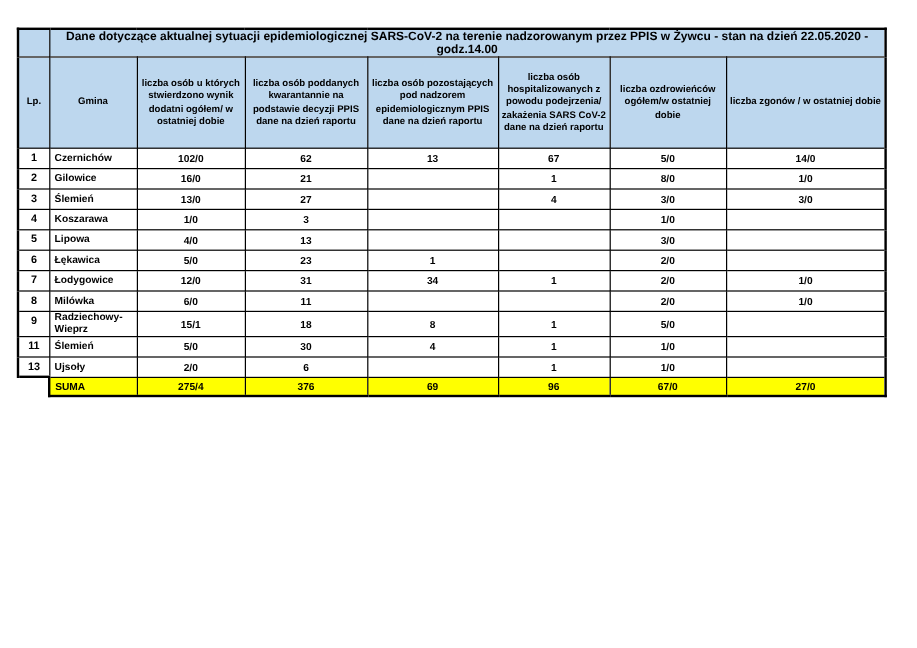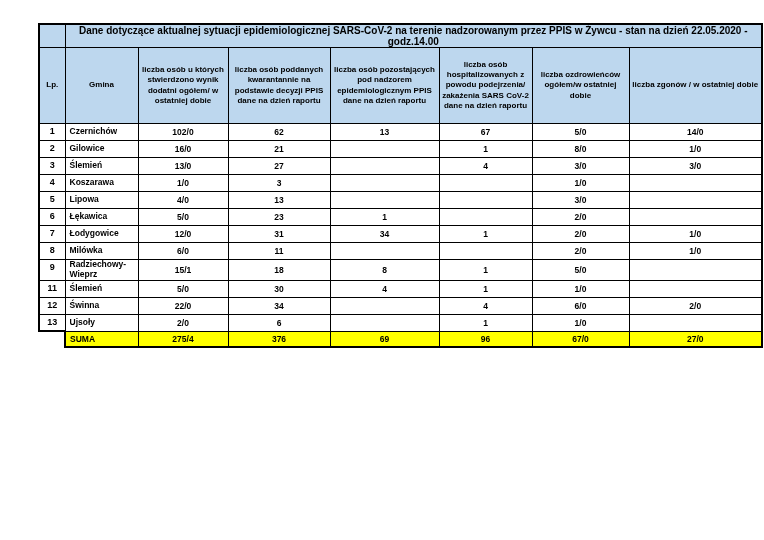--- a/index.html
+++ b/index.html
@@ -3,21 +3,21 @@
 <meta charset="utf-8">
 <style>
   * { margin:0; padding:0; box-sizing:border-box; }
   html,body { background:#ffffff; }
   .page {
     width:764px; height:540px; position:relative; background:#ffffff;
     font-family:"Liberation Sans", sans-serif; font-weight:bold; color:#000;
     overflow:hidden;
   }
   table.report {
-    position:absolute; left:38px; top:23px; width:723px;
+    position:absolute; left:14px; top:23px; width:723px;
     border-collapse:collapse; table-layout:fixed;
   }
   td, th { border:1.5px solid #000; overflow:hidden; }
 
   
   tr.title-row td { height:23px; background:#BDD7EE; border-top:2.5px solid #000; }
   td.title-cell { text-align:center; font-size:10px; letter-spacing:0; }
 
   
   tr.header-row { height:76px; }
@@ -173,30 +173,20 @@
           <td class="c-lp first">11</td>
           <td class="c-gmina">Ślemień</td>
           <td class="c-dodatni">5/0</td>
           <td class="c-kwarantanna">30</td>
           <td class="c-nadzor">4</td>
           <td class="c-hospitalizowani">1</td>
           <td class="c-ozdrowiency">1/0</td>
           <td class="c-zgony last"></td>
         </tr>
         <tr>
-          <td class="c-lp first">12</td>
-          <td class="c-gmina">Świnna</td>
-          <td class="c-dodatni">22/0</td>
-          <td class="c-kwarantanna">34</td>
-          <td class="c-nadzor"></td>
-          <td class="c-hospitalizowani">4</td>
-          <td class="c-ozdrowiency">6/0</td>
-          <td class="c-zgony last">2/0</td>
-        </tr>
-        <tr>
           <td class="c-lp first">13</td>
           <td class="c-gmina">Ujsoły</td>
           <td class="c-dodatni">2/0</td>
           <td class="c-kwarantanna">6</td>
           <td class="c-nadzor"></td>
           <td class="c-hospitalizowani">1</td>
           <td class="c-ozdrowiency">1/0</td>
           <td class="c-zgony last"></td>
         </tr>
       </tbody>

